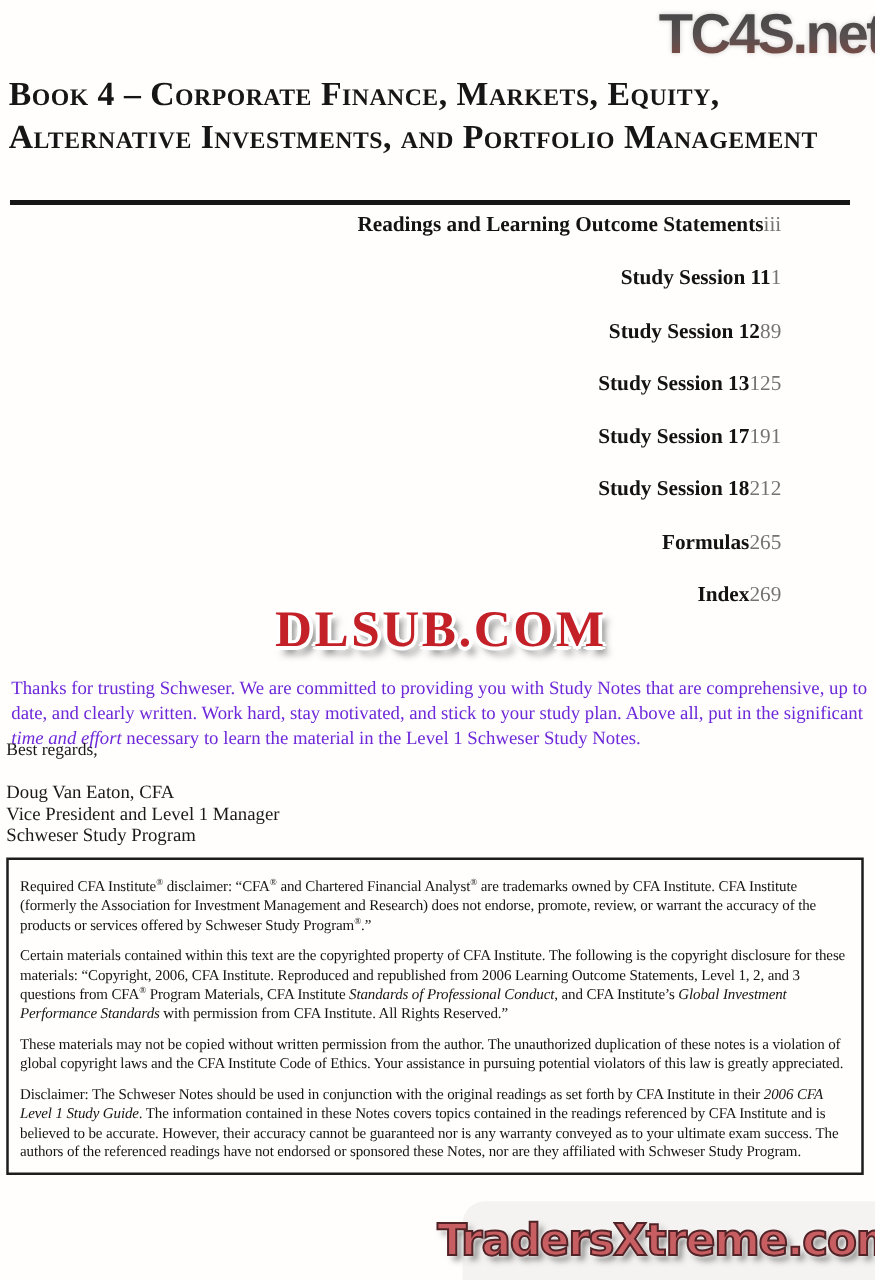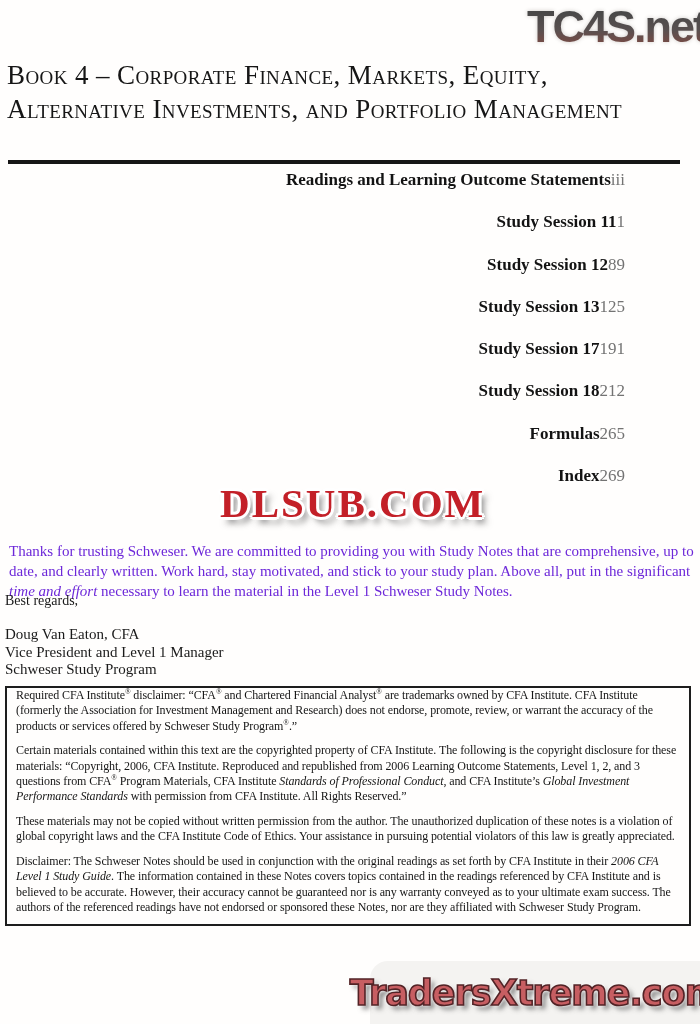--- a/index.html
+++ b/index.html
@@ -14,21 +14,21 @@
     font-family:"Liberation Sans","DejaVu Sans",sans-serif;
     font-weight:bold;font-size:45px;letter-spacing:-2px;
     background:linear-gradient(#474747 18%,#585050 55%,#7d4a43 88%);
     -webkit-background-clip:text;background-clip:text;color:transparent;
     filter:drop-shadow(0 0 2px rgba(190,185,183,.75));
   }
 
   
   .title{
     position:absolute;left:7px;top:58px;width:690px;margin:0;
-    font-variant:small-caps;font-weight:400;font-size:27px;line-height:34px;
+    font-variant:small-caps;font-weight:700;font-size:27px;line-height:34px;
     letter-spacing:.4px;color:#161616;
   }
   .title span{display:block;}
 
   
   .rule{position:absolute;left:8px;top:160px;width:672px;height:4px;background:#161616;}
   .toc{position:absolute;left:31px;top:170px;width:594px;}
   .toc-row{display:flex;justify-content:flex-end;align-items:baseline;height:21px;margin-bottom:21.3px;}
   .toc-label{font-weight:600;font-size:17px;color:#131313;}
   .toc-page{font-size:17px;color:#737373;}
@@ -46,21 +46,21 @@
 
   
   .intro{position:absolute;left:5px;top:537px;width:692px;margin:4px;
     font-size:15px;line-height:20px;color:#6d28d9;}
   .closing{position:absolute;left:5px;top:593px;margin:0;font-size:14px;}
   .signature{position:absolute;left:5px;top:626px;font-size:15px;line-height:17.5px;}
 
   
   .box{
     position:absolute;left:5px;top:686px;width:686px;box-sizing:border-box;
-    border:2px solid #1d1d1d;padding:0 10px 9px 9px;background:#fffefd;
+    border:2px solid #1d1d1d;padding:14px 10px 9px 9px;background:#fffefd;
   }
   .box p{margin:0 0 9.5px 0;font-size:12px;line-height:15.3px;letter-spacing:-.1px;color:#151515;}
   .box p:last-child{margin-bottom:0;}
   .box sup,.intro sup{font-size:.62em;vertical-align:super;line-height:0;}
 
   
   .traders-wrap{
     position:absolute;right:0;bottom:0;width:330px;height:63px;
     background:#f4f3f1;border-radius:18px 0 0 0;
     display:flex;align-items:center;justify-content:center;z-index:3;

